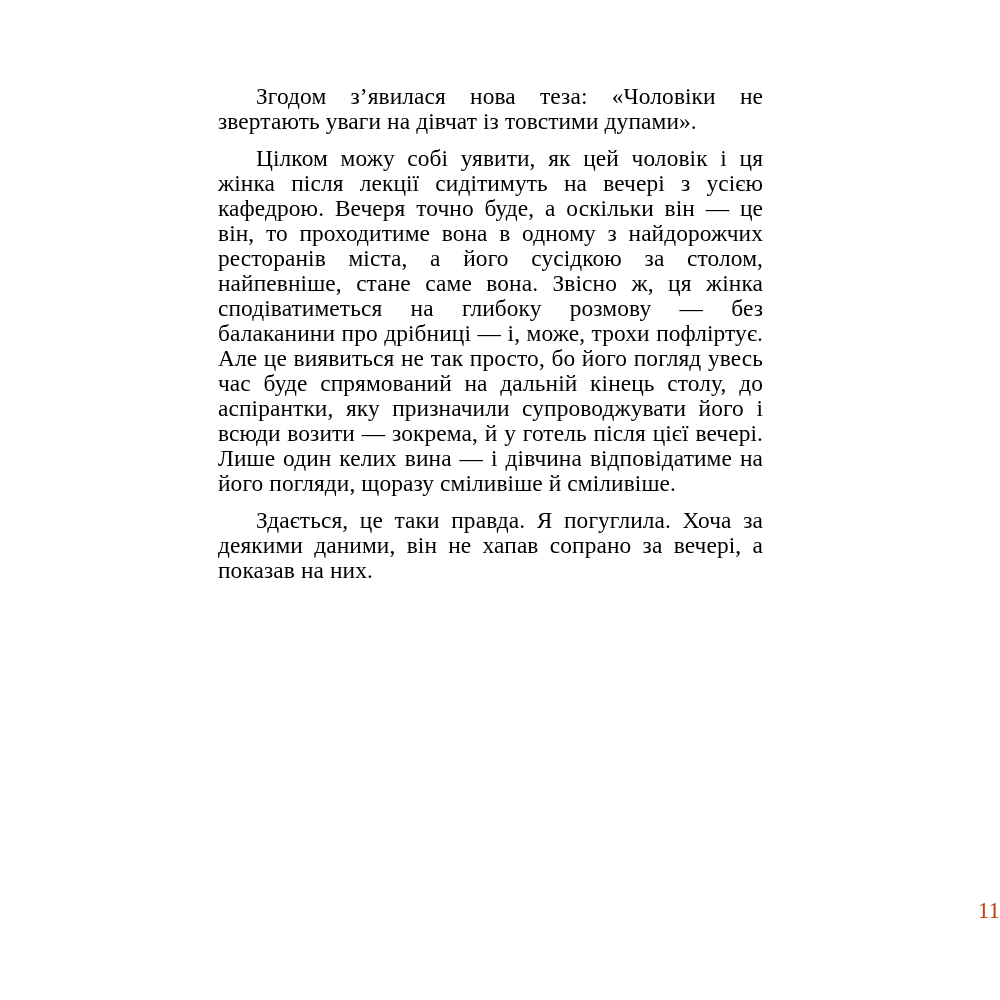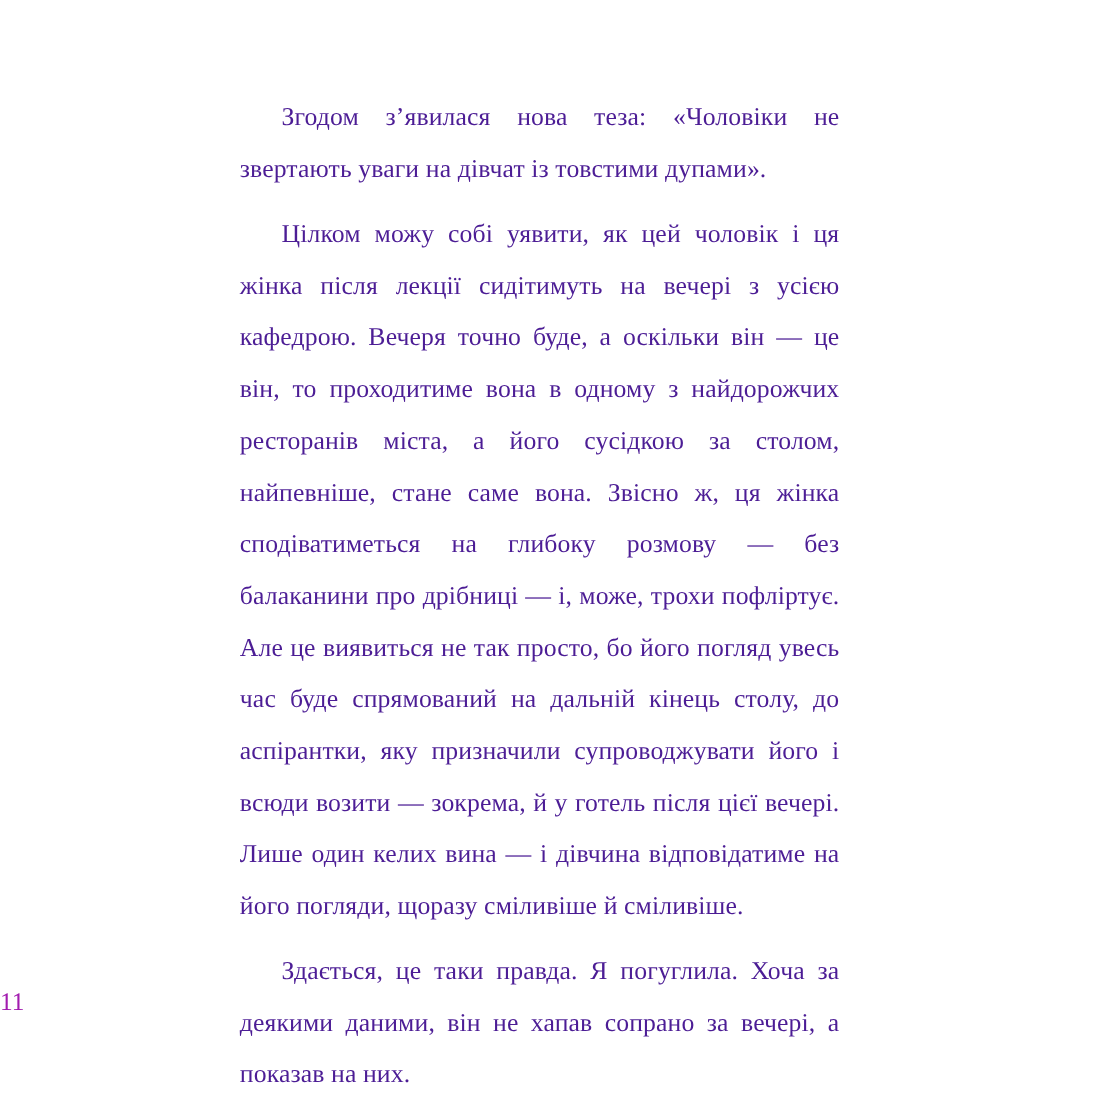--- a/index.html
+++ b/index.html
@@ -23,39 +23,39 @@
   }
   .text-block {
     position: absolute;
     left: 218px;
     top: 84px;
     width: 545px;
   }
   p.para {
     margin: 0;
     font-size: 23.4px;
-    line-height: 47px;
+    line-height: 25px;
     text-align: justify;
     text-justify: inter-word;
     text-indent: 38px;
     hyphens: manual;
-    color: #4c1d95;
+    color: #000000;
     letter-spacing: 0.1px;
   }
   p.para + p.para {
     margin-top: 12px;
   }
   .page-number {
     position: absolute;
     left: 0;
     right: 0;
     top: 898px;
-    text-align: left;
+    text-align: right;
     font-size: 23px;
-    color: #a21caf;
+    color: #c2410c;
   }
 </style>
 </head>
 <body>
 
 <div class="page">
 
   <div class="text-block">
     <p class="para">Згодом з’явилася нова теза: «Чоловіки не звертають уваги на дівчат із товстими дупами».</p>
     <p class="para">Цілком можу собі уявити, як цей чоловік і ця жінка після лекції сидітимуть на вечері з усією кафедрою. Вечеря точно буде, а оскільки він — це він, то проходитиме вона в одному з найдорожчих ресторанів міста, а його сусідкою за столом, найпевніше, стане саме вона. Звісно ж, ця жінка сподіватиметься на глибоку розмову — без балаканини про дрібниці — і, може, трохи пофліртує. Але це виявиться не так просто, бо його погляд увесь час буде спрямований на дальній кінець столу, до аспірантки, яку призначили супроводжувати його і всюди возити — зокрема, й у готель після цієї вечері. Лише один келих вина — і дівчина відповідатиме на його погляди, щоразу сміливіше й сміливіше.</p>

